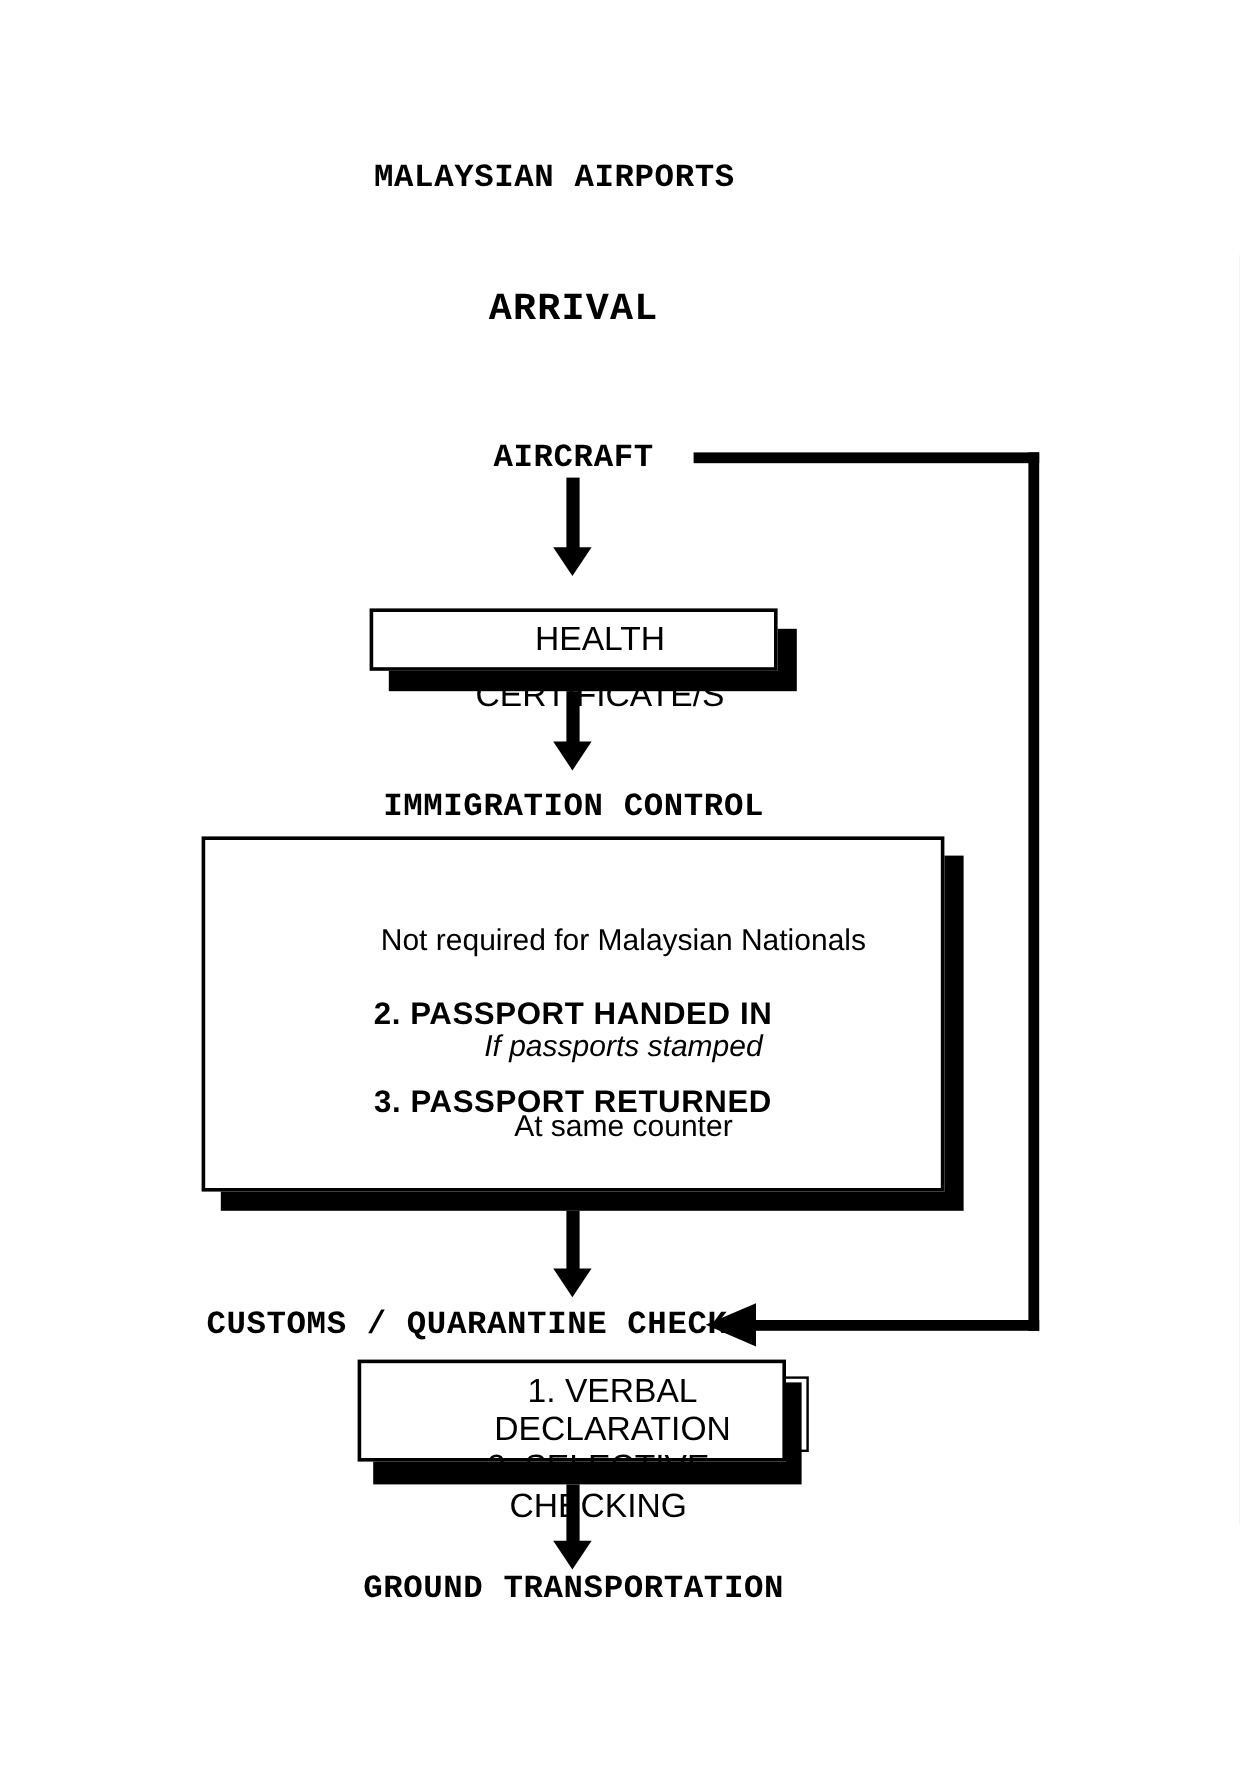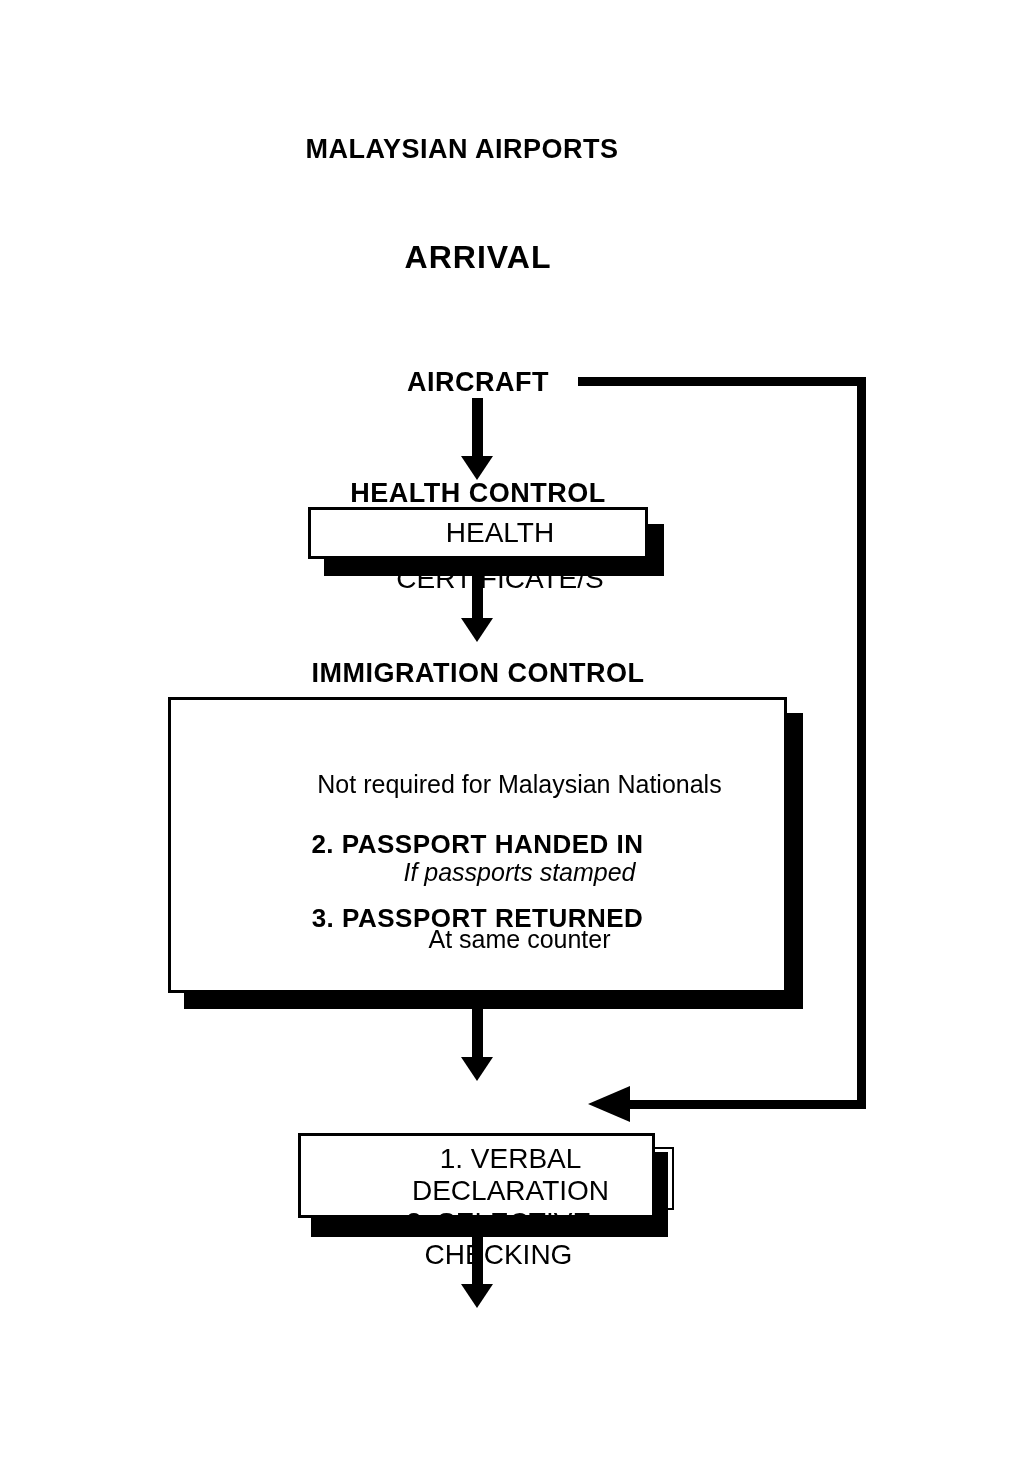--- a/index.html
+++ b/index.html
@@ -11,21 +11,21 @@
     position:relative;
     width:1033px;height:1477px;
     background:var(--paper);
     font-family:"Liberation Sans", sans-serif;
     color:var(--ink);
     overflow:hidden;
     margin:0 auto;
   }
   .abs{position:absolute;}
   .ctr{text-align:center;}
-  .b{font-weight:700;}
+  .b{font-weight:700;font-family:Liberation Mono, monospace;}
   
   .title-line{left:0;width:924px;font-size:27px;line-height:31px;letter-spacing:.5px;}
   .arrival{left:0;width:956px;font-size:32px;letter-spacing:1px;}
   
   .flow-label{left:0;width:956px;font-size:27px;letter-spacing:.5px;}
   
   .box{
     background:var(--paper);
     border:3px solid var(--ink);
     box-sizing:border-box;
@@ -65,45 +65,46 @@
   <div class="abs ctr b flow-label" style="top:367px;">AIRCRAFT</div>
 
   <div class="abs line" style="left:578px;top:377px;width:288px;height:9px;"></div>
   <div class="abs line" style="left:857px;top:377px;width:9px;height:732px;"></div>
   <div class="abs line" style="left:628px;top:1100px;width:238px;height:9px;"></div>
   <div class="abs head-left" style="left:588px;top:1086px;"></div>
 
   <div class="abs stem" style="left:472px;top:398px;height:60px;"></div>
   <div class="abs head-down" style="left:461px;top:456px;"></div>
 
-  <div class="abs ctr b flow-label" style="top:478px;">HEALTH CONTROL</div>
   <div class="abs shadow" style="left:324px;top:524px;width:340px;height:52px;"></div>
   <div class="abs box" style="left:308px;top:507px;width:340px;height:52px;">
     <div class="ctr box-text" style="line-height:46px;">HEALTH CERTIFICATE/S</div>
   </div>
 
   <div class="abs stem" style="left:472px;top:576px;height:44px;"></div>
   <div class="abs head-down" style="left:461px;top:618px;"></div>
 
   <div class="abs ctr b flow-label" style="top:658px;">IMMIGRATION CONTROL</div>
   <div class="abs shadow" style="left:184px;top:713px;width:619px;height:296px;"></div>
   <div class="abs box" style="left:168px;top:697px;width:619px;height:296px;"></div>
   <div class="abs imm-line imm-sub" style="top:770px;">Not required for Malaysian Nationals</div>
   <div class="abs imm-line imm-title" style="top:829px;">2. PASSPORT HANDED IN</div>
   <div class="abs imm-line imm-sub" style="top:858px;font-style:italic;">If passports stamped</div>
   <div class="abs imm-line imm-title" style="top:903px;">3. PASSPORT RETURNED</div>
   <div class="abs imm-line imm-sub" style="top:925px;">At same counter</div>
 
   <div class="abs stem" style="left:472px;top:1009px;height:50px;"></div>
   <div class="abs head-down" style="left:461px;top:1057px;"></div>
 
+  <div class="abs b" style="left:172px;top:1090px;font-size:27px;letter-spacing:.5px;">CUSTOMS / QUARANTINE CHECK</div>
   <div class="abs ghost" style="left:317px;top:1147px;width:357px;height:63px;"></div>
   <div class="abs shadow" style="left:311px;top:1152px;width:357px;height:85px;"></div>
   <div class="abs box" style="left:298px;top:1133px;width:357px;height:85px;padding-top:7px;">
     <div class="ctr box-text" style="line-height:32px;margin-left:24px;">1. VERBAL DECLARATION</div>
     <div class="ctr box-text" style="line-height:32px;">2. SELECTIVE CHECKING</div>
   </div>
 
   <div class="abs stem" style="left:472px;top:1237px;height:49px;"></div>
   <div class="abs head-down" style="left:461px;top:1284px;"></div>
 
+  <div class="abs ctr b flow-label" style="top:1310px;">GROUND TRANSPORTATION</div>
 
 </div>
 
 </body></html>

